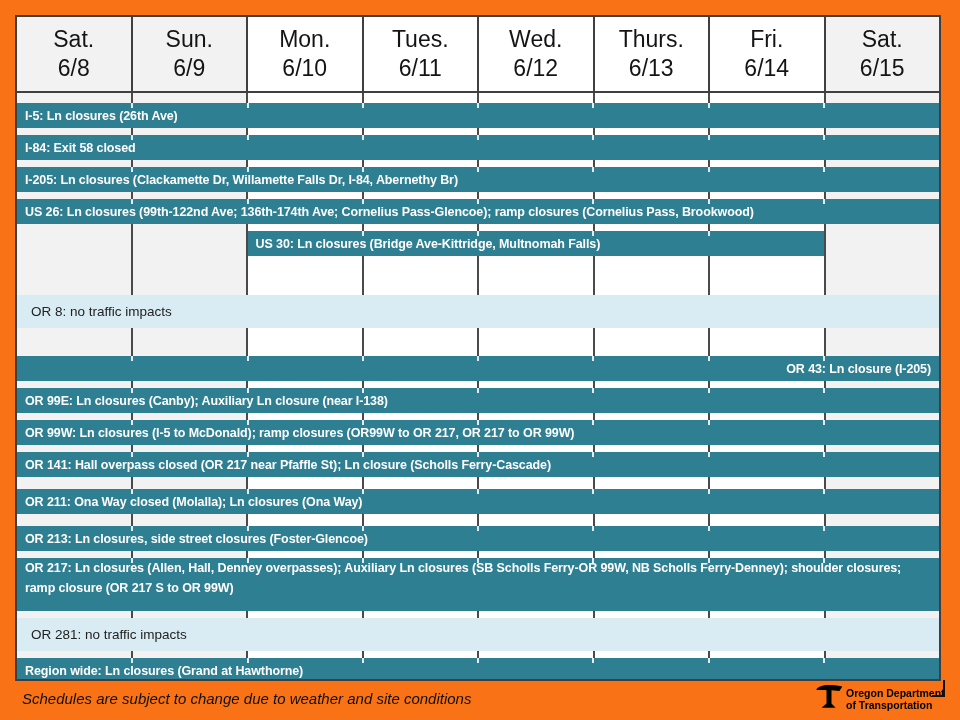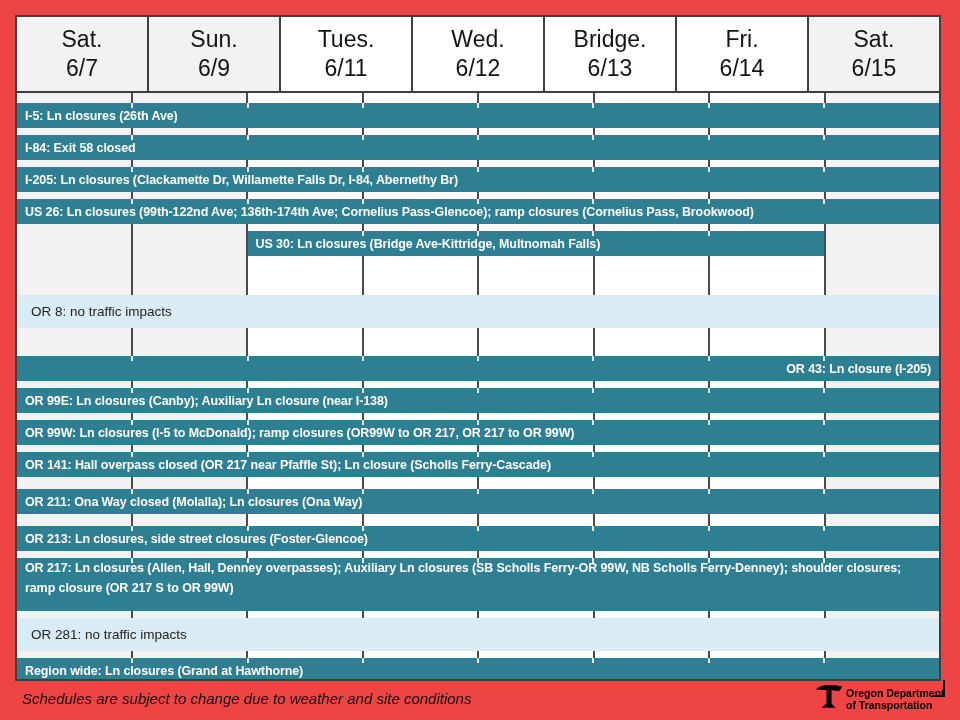--- a/index.html
+++ b/index.html
@@ -1,17 +1,17 @@
 <!DOCTYPE html>
 <html style="--teal: #2F7F93; --light: #DAECF3; --weekend: #F2F2F2; --border: #3F3F3F;"><head>
 <meta charset="utf-8">
 <style>
   html,body{margin:0;padding:0;background:#ffffff;}
   body{width:960px;height:720px;font-family:"Liberation Sans",sans-serif;}
-  .board{position:relative;width:960px;height:720px;background:#ef4444;overflow:hidden;}
+  .board{position:relative;width:960px;height:720px;background:#f97316;overflow:hidden;}
 
   .tbl{position:absolute;left:15px;top:15px;width:926px;height:666px;
        border:2px solid var(--border);display:flex;flex-direction:column;box-sizing:border-box;}
 
   
   .header-row{display:flex;height:74px;flex:0 0 auto;border-bottom:2px solid var(--border);}
   .day-cell{flex:1 1 0;border-right:2px solid var(--border);background:#fff;
             display:flex;flex-direction:column;align-items:center;justify-content:center;
             font-size:23px;line-height:29px;color:#141414;box-sizing:border-box;}
   .day-cell:last-child{border-right:none;}
@@ -53,36 +53,40 @@
           border-right:2px solid #111;border-bottom:2px solid #111;box-sizing:border-box;}
 </style>
 </head>
 <body>
 
 <div class="board">
   <div class="tbl">
     <div class="header-row">
         <div class="day-cell we">
           <span>Sat.</span>
-          <span>6/7</span>
+          <span>6/8</span>
         </div>
         <div class="day-cell we">
           <span>Sun.</span>
           <span>6/9</span>
         </div>
         <div class="day-cell">
+          <span>Mon.</span>
+          <span>6/10</span>
+        </div>
+        <div class="day-cell">
           <span>Tues.</span>
           <span>6/11</span>
         </div>
         <div class="day-cell">
           <span>Wed.</span>
           <span>6/12</span>
         </div>
         <div class="day-cell">
-          <span>Bridge.</span>
+          <span>Thurs.</span>
           <span>6/13</span>
         </div>
         <div class="day-cell">
           <span>Fri.</span>
           <span>6/14</span>
         </div>
         <div class="day-cell we">
           <span>Sat.</span>
           <span>6/15</span>
         </div>

